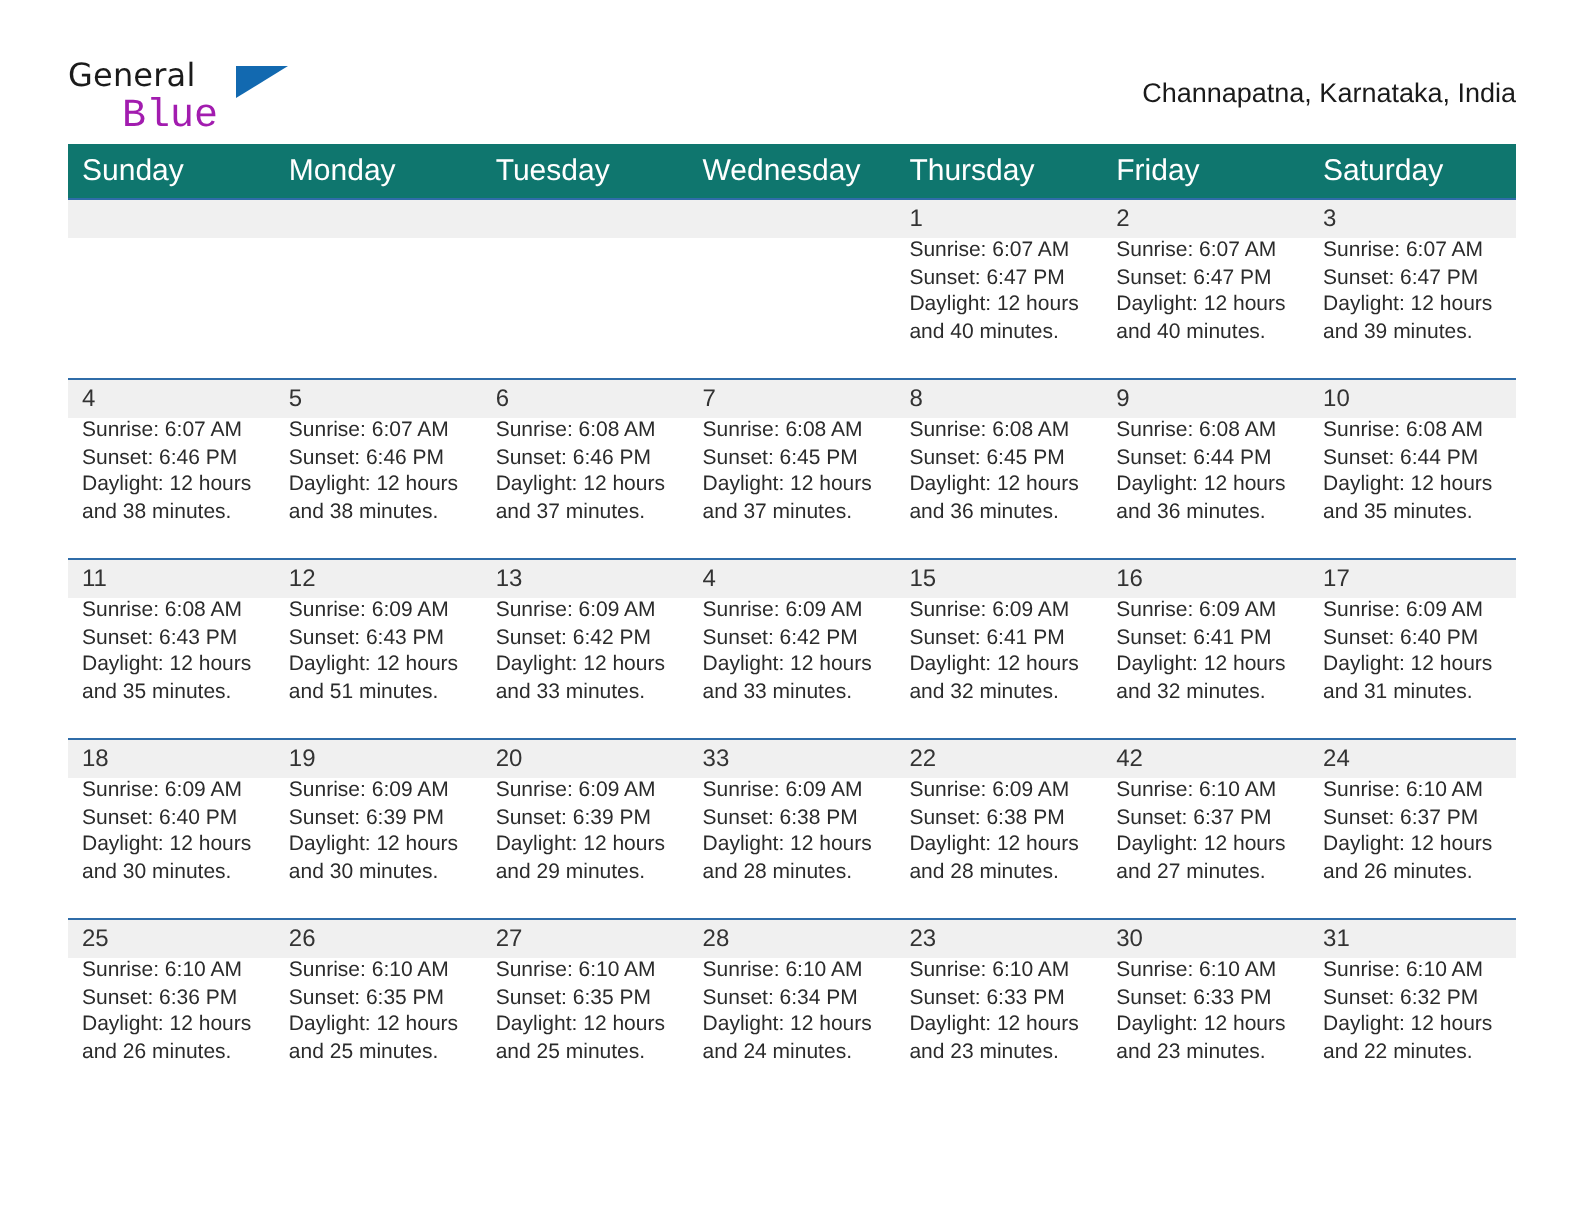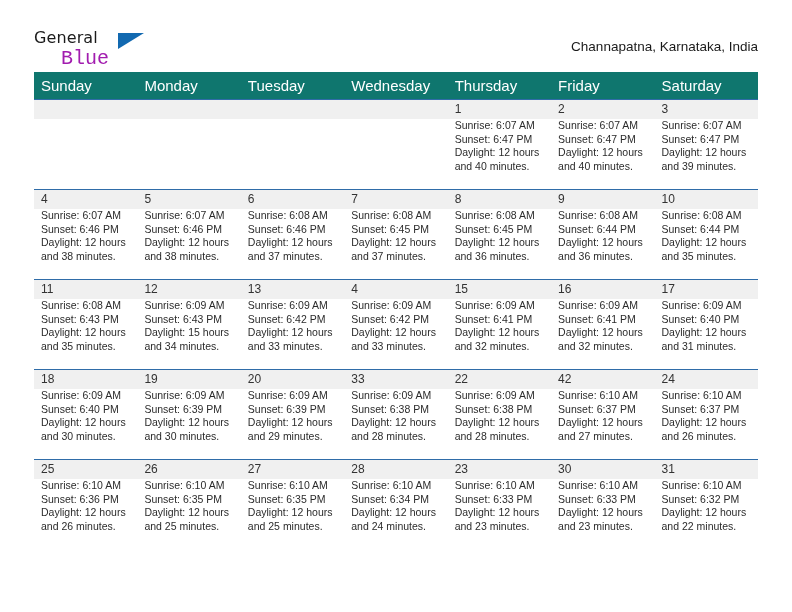--- a/index.html
+++ b/index.html
@@ -271,21 +271,21 @@
               <div>Sunrise: 6:08 AM</div>
               <div>Sunset: 6:43 PM</div>
               <div class="daylight">Daylight: 12 hours and 35 minutes.</div>
             </div>
           </td>
           <td class="day-cell">
             <div class="daynum">12</div>
             <div class="details">
               <div>Sunrise: 6:09 AM</div>
               <div>Sunset: 6:43 PM</div>
-              <div class="daylight">Daylight: 15 hours and 34 minutes.</div>
+              <div class="daylight">Daylight: 12 hours and 51 minutes.</div>
             </div>
           </td>
           <td class="day-cell">
             <div class="daynum">13</div>
             <div class="details">
               <div>Sunrise: 6:09 AM</div>
               <div>Sunset: 6:42 PM</div>
               <div class="daylight">Daylight: 12 hours and 33 minutes.</div>
             </div>
           </td>

